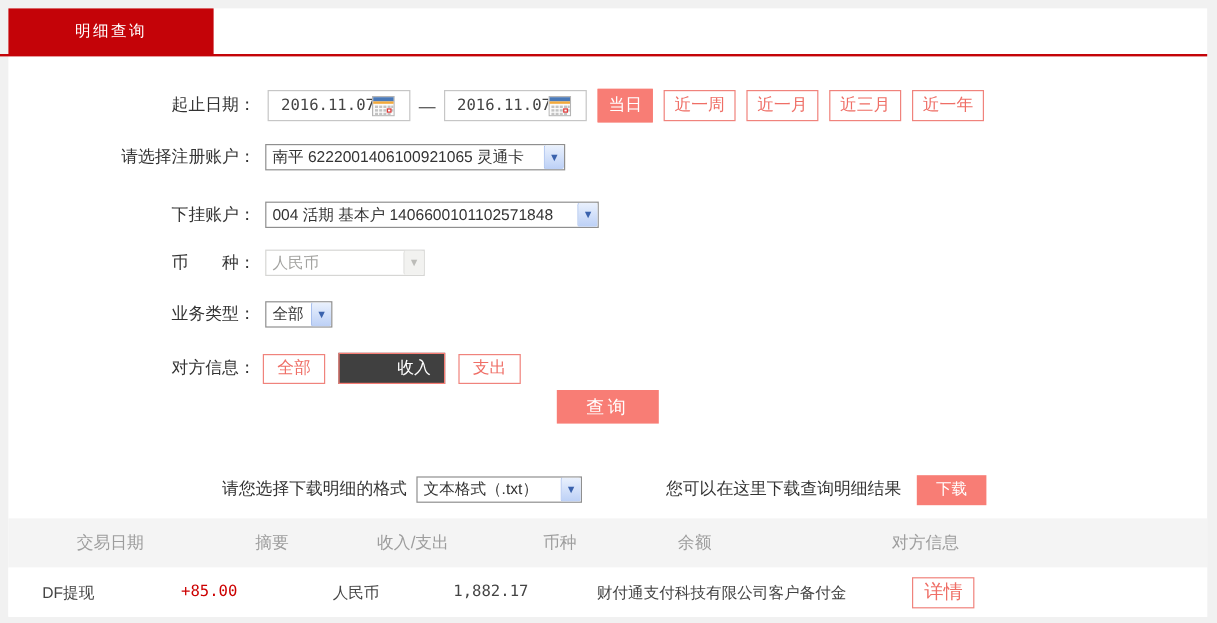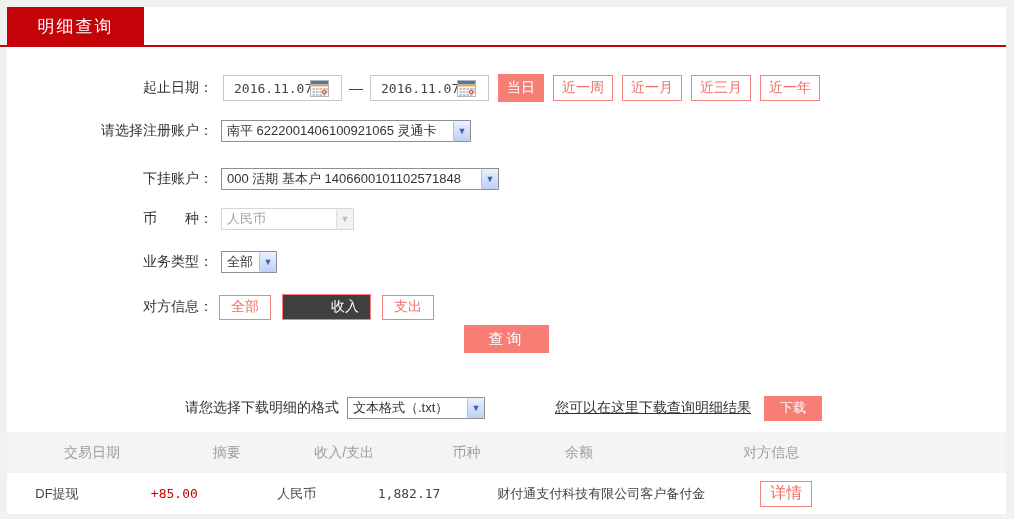--- a/index.html
+++ b/index.html
@@ -1,21 +1,21 @@
 <!DOCTYPE html>
 <html><head>
 <meta charset="utf-8">
 <style>
   * { margin:0; padding:0; box-sizing:border-box; }
   html,body { background:#f1f1f1; }
   body { font-family:"Liberation Sans","DejaVu Sans",sans-serif; }
   .page { position:relative; width:1014px; height:519px; background:#f1f1f1; overflow:hidden; }
   .content { position:absolute; left:7px; top:7px; width:999px; height:507px; background:#ffffff; }
-  .tab { position:absolute; left:7px; top:7px; width:137px; height:38px; background:#c40308; color:#fff;
-         font-size:17px; display:flex; align-items:center; justify-content:center; letter-spacing:2px; cursor:pointer; z-index:3;}
+  .tab { position:absolute; left:7px; top:7px; width:171px; height:38px; background:#c40308; color:#fff;
+         font-size:13px; display:flex; align-items:center; justify-content:center; letter-spacing:2px; cursor:pointer; z-index:3;}
   .redline { position:absolute; left:0; top:45px; width:1006px; height:2px; background:#c40308; z-index:2; }
 
   .row { position:absolute; left:0; display:flex; align-items:center; }
   .lbl { width:206px; text-align:right; font-size:14px; color:#333; white-space:pre; }
 
   
   .row-date { top:66px; height:30px; }
   .date-box { width:119px; height:26px; border:1px solid #c6c6c6; background:#fff; display:flex;
               align-items:center; margin-left:10px; }
   .date-box input { border:none; outline:none; width:86px; height:22px; padding-left:10px;
@@ -48,21 +48,21 @@
   .ff + .ff-outline { margin-left:11px; }
 
   .query-btn { position:absolute; left:457px; top:318px; width:85px; height:28px; background:#f87d75;
                color:#fff; font-size:15px; border:none; display:flex; align-items:center; justify-content:center;
                letter-spacing:3px; cursor:pointer; }
 
   
   .row-dl { top:388px; height:26px; padding-left:178px; }
   .dl-lbl { font-size:14px; color:#333; }
   .sel-fmt { width:138px; margin-left:8px; }
-  .dl-hint { font-size:14px; color:#333; margin-left:70px;text-decoration:underline; }
+  .dl-hint { font-size:14px; color:#333; margin-left:70px; }
   .dl-btn { margin-left:13px; width:58px; height:25px; background:#f87d75; color:#fff; font-size:13px;
             border:none; display:flex; align-items:center; justify-content:center; cursor:pointer; }
 
   
   .thead { position:absolute; left:0; top:425px; width:999px; height:41px; background:#f4f4f4;
            display:flex; align-items:center; font-size:14px; color:#9d9d9d; }
   .trow  { position:absolute; left:0; top:466px; width:999px; height:41px; background:#fff;
            display:flex; align-items:center; font-size:13px; color:#444; }
   .c1{width:17%;text-align:center;} .c2{width:10%;text-align:center;} .c3{width:13.5%;text-align:center;}
   .c4{width:11%;text-align:center;} .c5{width:11.5%;text-align:center;} .c6{width:27%;text-align:center;}
@@ -145,21 +145,21 @@
       <span class="lbl">请选择注册账户：</span>
       <div class="sel sel-reg">
         <span class="sel-text">南平 6222001406100921065 灵通卡</span>
         <span class="sel-arrow">▼</span>
       </div>
     </div>
 
     <div class="row row-sub">
       <span class="lbl">下挂账户：</span>
       <div class="sel sel-sub">
-        <span class="sel-text">000 活期 基本户 1406600101102571848</span>
+        <span class="sel-text">004 活期 基本户 1406600101102571848</span>
         <span class="sel-arrow">▼</span>
       </div>
     </div>
 
     <div class="row row-cur">
       <span class="lbl">币　　种：</span>
       <div class="sel sel-cur disabled">
         <span class="sel-text">人民币</span>
         <span class="sel-arrow">▼</span>
       </div>

